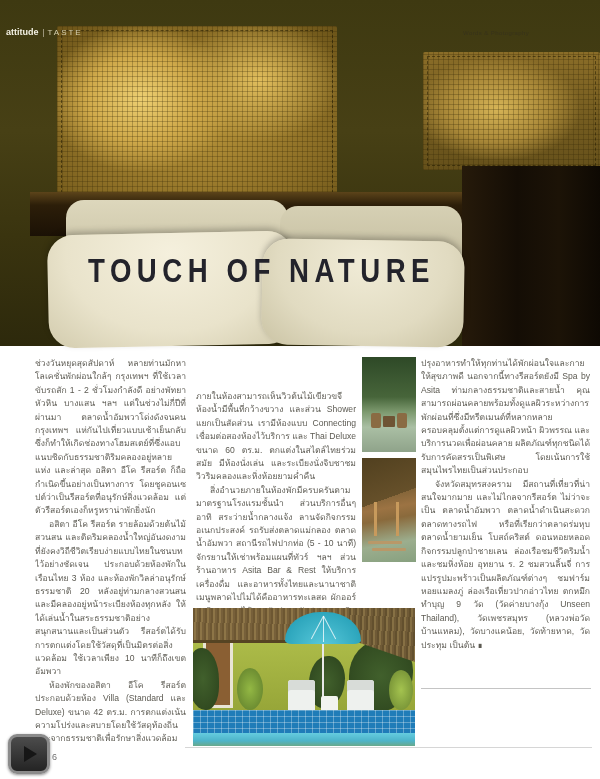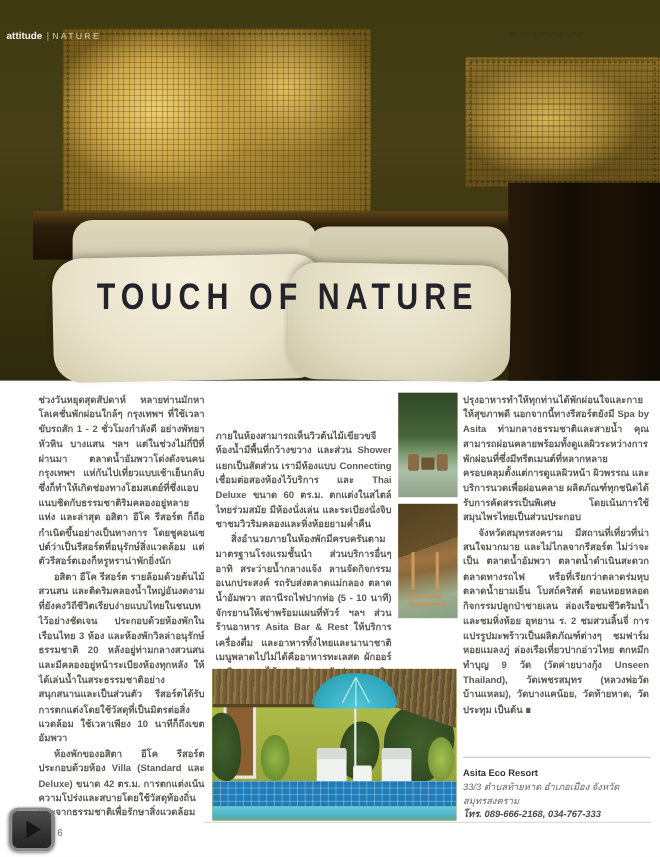--- a/index.html
+++ b/index.html
@@ -40,21 +40,21 @@
         letter-spacing:6px;color:#23232b;white-space:nowrap;
         transform:scale(.92,1.12);transform-origin:left top;}
   .masthead{position:absolute;left:6px;top:27px;display:flex;align-items:flex-end;gap:4px;}
   .brand{color:#f3f1e4;font-weight:bold;font-size:9px;}
   .mast-sep{width:1px;height:8px;background:#9a9478;}
   .section{color:#d6d0b0;font-size:8px;letter-spacing:2px;}
   .credit{position:absolute;left:463px;top:30px;font-size:6px;color:#37321a;letter-spacing:.4px;}
 
   
   .col{position:absolute;font-size:8.6px;line-height:1.56;color:#5c5a52;text-align:justify;overflow:hidden;}
-  .col p{margin:0;font-weight:bold;}
+  .col p{margin:0;}
   .col p.ind{text-indent:14px;}
   .col1{left:35px;top:357px;width:151px;height:412px;}
   .col2{left:196px;top:357px;width:160px;height:256px;margin-top:33px;}
   .col3{left:421px;top:357px;width:169px;height:322px;}
 
   
   .photo{position:absolute;overflow:hidden;}
   .photo-a{left:362px;top:357px;width:54px;height:95px;
         background:linear-gradient(180deg,#2e4927 0%,#47653a 42%,#7d9a6f 58%,#aabfa4 74%,#8fa38a 100%);}
   .pa-chair{position:absolute;bottom:24px;width:10px;height:15px;background:#8a6b43;border-radius:2px;}
@@ -140,21 +140,21 @@
     <div class="headboard"></div>
     <div class="curtain"></div>
     <div class="pillow pillow-bl"></div>
     <div class="pillow pillow-br"></div>
     <div class="pillow pillow-fl"></div>
     <div class="pillow pillow-fr"></div>
     <div class="hero-title">TOUCH OF NATURE</div>
     <div class="masthead">
       <span class="brand">attitude</span>
       <span class="mast-sep"></span>
-      <span class="section">NATURE</span>
+      <span class="section">TASTE</span>
     </div>
     <div class="credit">Words &amp; Photography</div>
   </div>
 
   <div class="col col1">
     <p>ช่วงวันหยุดสุดสัปดาห์ หลายท่านมักหาโลเคชั่นพักผ่อนใกล้ๆ กรุงเทพฯ ที่ใช้เวลาขับรถสัก 1 - 2 ชั่วโมงกำลังดี อย่างพัทยา หัวหิน บางแสน ฯลฯ แต่ในช่วงไม่กี่ปีที่ผ่านมา ตลาดน้ำอัมพวาโด่งดังจนคนกรุงเทพฯ แห่กันไปเที่ยวแบบเช้าเย็นกลับ ซึ่งก็ทำให้เกิดช่องทางโฮมสเตย์ที่ซึ่งแอบแนบชิดกับธรรมชาติริมคลองอยู่หลายแห่ง และล่าสุด อสิตา อีโค รีสอร์ต ก็ถือกำเนิดขึ้นอย่างเป็นทางการ โดยชูคอนเซปต์ว่าเป็นรีสอร์ตที่อนุรักษ์สิ่งแวดล้อม แต่ตัวรีสอร์ตเองก็หรูหราน่าพักยิ่งนัก</p>
     <p class="ind">อสิตา อีโค รีสอร์ต รายล้อมด้วยต้นไม้ สวนสน และติดริมคลองน้ำใหญ่อันงดงามที่ยังคงวิถีชีวิตเรียบง่ายแบบไทยในชนบทไว้อย่างชัดเจน ประกอบด้วยห้องพักในเรือนไทย 3 ห้อง และห้องพักวิลล่าอนุรักษ์ธรรมชาติ 20 หลังอยู่ท่ามกลางสวนสนและมีคลองอยู่หน้าระเบียงห้องทุกหลัง ให้ได้เล่นน้ำในสระธรรมชาติอย่างสนุกสนานและเป็นส่วนตัว รีสอร์ตได้รับการตกแต่งโดยใช้วัสดุที่เป็นมิตรต่อสิ่งแวดล้อม ใช้เวลาเพียง 10 นาทีก็ถึงเขตอัมพวา</p>
     <p class="ind">ห้องพักของอสิตา อีโค รีสอร์ต ประกอบด้วยห้อง Villa (Standard และ Deluxe) ขนาด 42 ตร.ม. การตกแต่งเน้นความโปร่งและสบายโดยใช้วัสดุท้องถิ่นและจากธรรมชาติเพื่อรักษาสิ่งแวดล้อม</p>
   </div>
   <div class="col col2">
@@ -196,26 +196,20 @@
     <div class="pp-chair left"></div>
     <div class="pp-table"></div>
     <div class="pp-chair right"></div>
     <div class="pp-tiles"></div>
     <div class="pp-water"></div>
     <div class="pp-thatch"></div>
     <div class="pp-thatch-right"></div>
   </div>
 
   <div class="rule-contact"></div>
-  <div class="contact">
-    <div class="name">Asita Eco Resort</div>
-    <div class="addr">33/3 ตำบลท้ายหาด อำเภอเมือง จังหวัด</div>
-    <div class="addr">สมุทรสงคราม</div>
-    <div class="phone">โทร. 089-666-2168, 034-767-333</div>
-  </div>
   <div class="rule-bottom"></div>
 
   <div class="play-btn">
     <div class="play-tri"></div>
   </div>
   <div class="pagenum">6</div>
 
 </div>
 
 </body></html>

